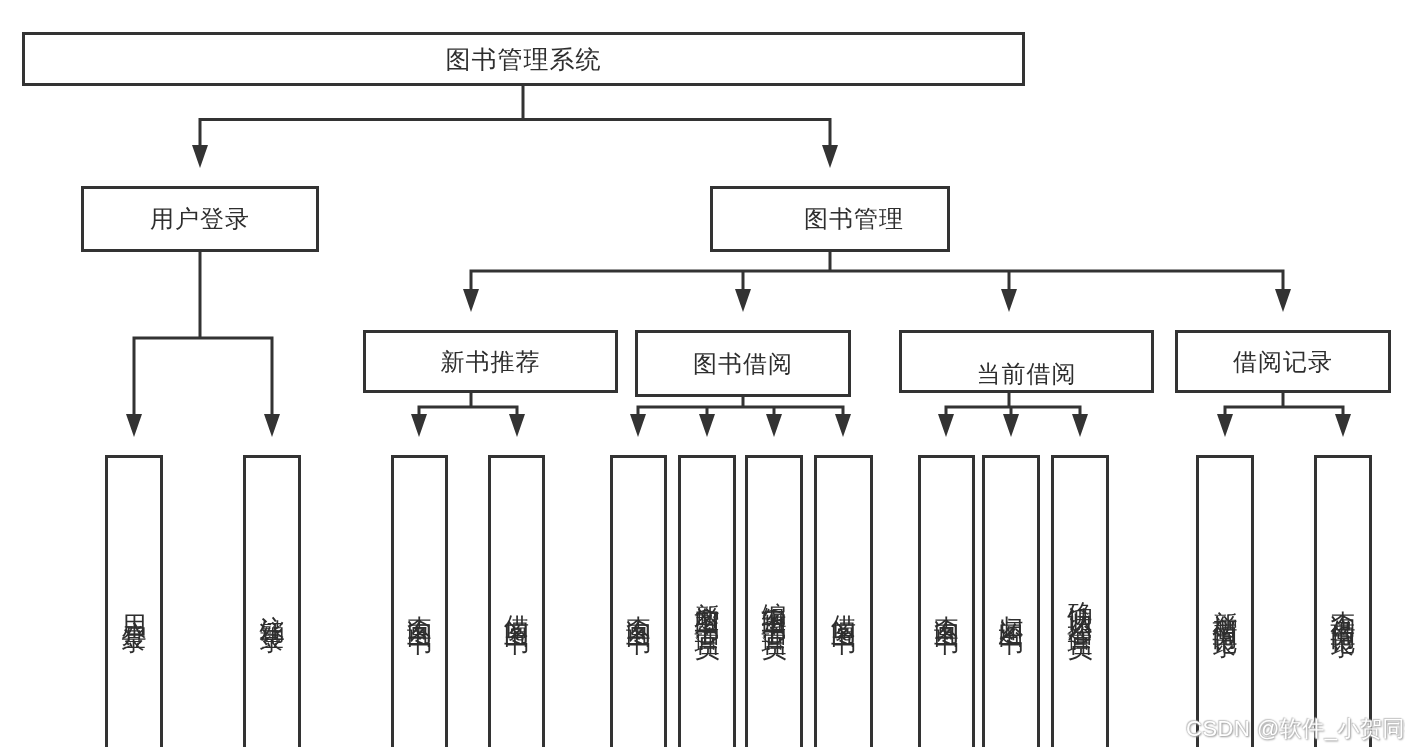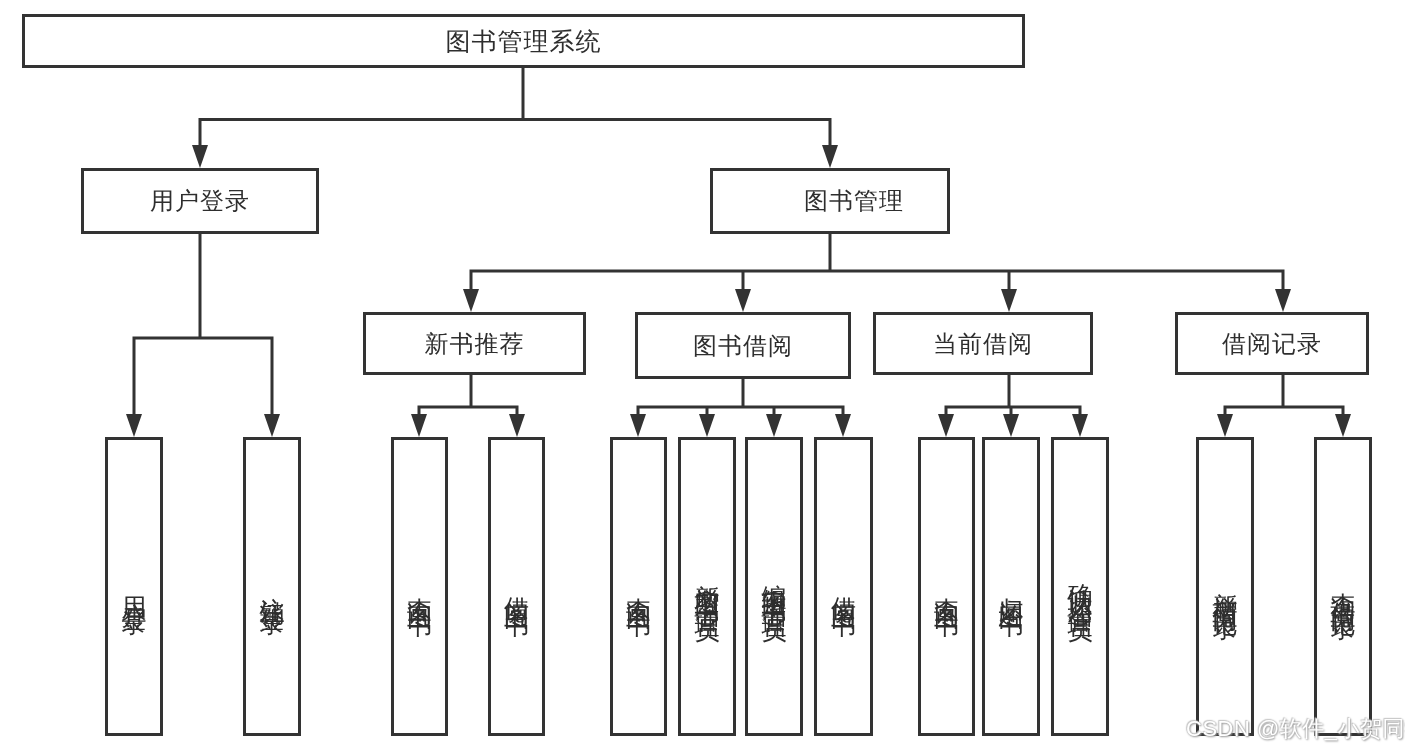--- a/index.html
+++ b/index.html
@@ -14,20 +14,21 @@
   .box{
     position:absolute;
     box-sizing:border-box;
     border:3px solid #333333;
     background:#ffffff;
     display:flex;
     align-items:center;
     justify-content:center;
     color:#2e2e2e;
     z-index:2;
+    margin-top:18px;
   }
   .h-label{font-size:24px;letter-spacing:1px;white-space:nowrap;}
   .root .h-label{font-size:25px;}
   .leaf span{
     writing-mode:vertical-rl;
     text-orientation:mixed;
     font-size:25px;
     letter-spacing:5px;
     line-height:1.15;
     white-space:nowrap;
@@ -104,30 +105,30 @@
     <span class="h-label">图书管理系统</span>
   </div>
 
   <div class="box" style="left:81px;top:168px;width:238px;height:66px;">
     <span class="h-label">用户登录</span>
   </div>
   <div class="box" style="left:710px;top:168px;width:240px;height:66px;padding-left:48px;">
     <span class="h-label">图书管理</span>
   </div>
 
-  <div class="box" style="left:363px;top:312px;width:223px;height:63px;">
+  <div class="box" style="left:363px;top:312px;width:255px;height:63px;">
     <span class="h-label">新书推荐</span>
   </div>
   <div class="box" style="left:635px;top:312px;width:216px;height:67px;">
     <span class="h-label">图书借阅</span>
   </div>
-  <div class="box" style="left:873px;top:312px;width:220px;height:63px;">
+  <div class="box" style="left:899px;top:312px;width:255px;height:63px;align-items:flex-end;">
     <span class="h-label">当前借阅</span>
   </div>
-  <div class="box" style="left:1175px;top:312px;width:194px;height:63px;">
+  <div class="box" style="left:1175px;top:312px;width:216px;height:63px;">
     <span class="h-label">借阅记录</span>
   </div>
 
   <div class="box leaf" style="left:105px;top:437px;width:58px;height:299px;">
     <span>用户登录</span>
   </div>
   <div class="box leaf" style="left:243px;top:437px;width:58px;height:299px;">
     <span>注销登录</span>
   </div>
 

